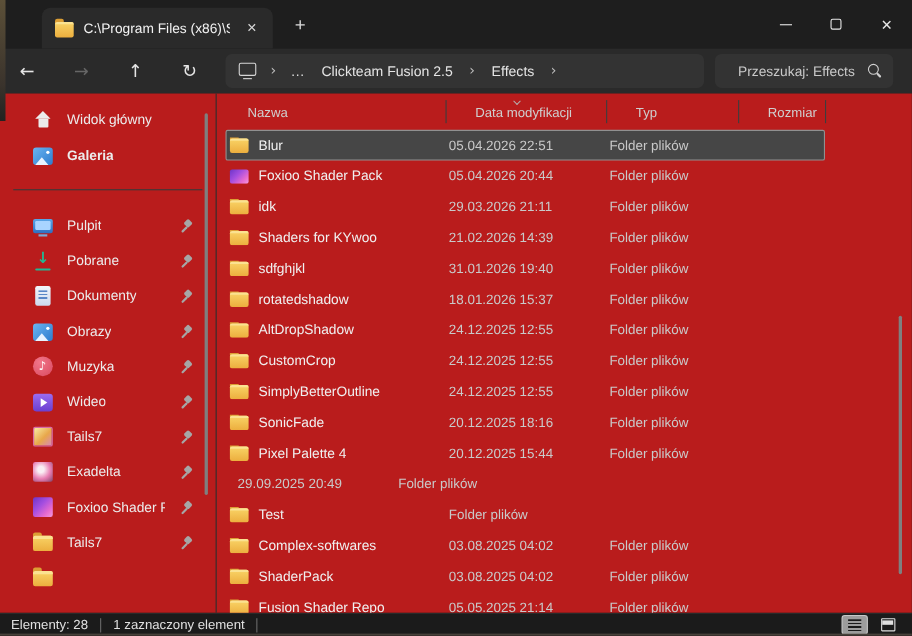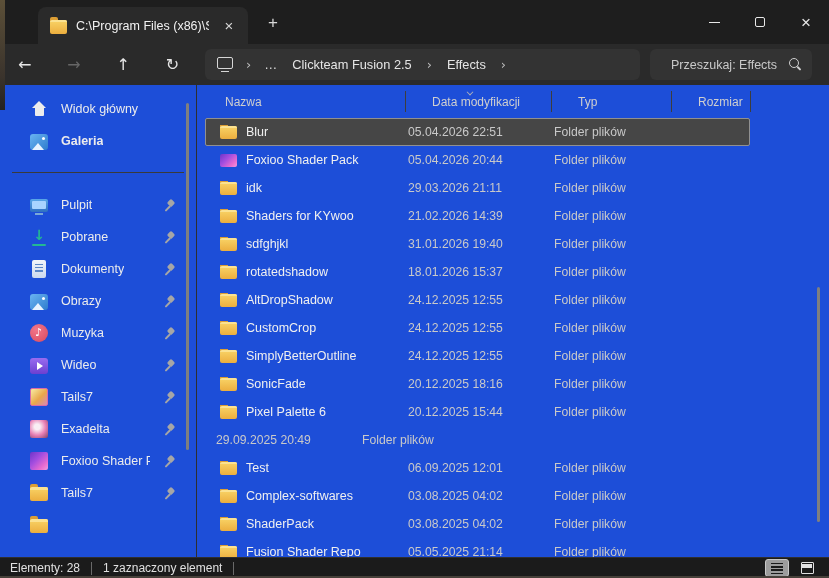--- a/index.html
+++ b/index.html
@@ -51,21 +51,21 @@
   .search-pill { width:162px; height:31px; background:#333333; border-radius:6px;
     margin:0 17px 0 10px; flex:none; display:flex; align-items:center; padding:0 10px; }
   .search-text { flex:1; color:#c9c9c9; font-size:12.5px; white-space:nowrap; overflow:hidden;margin-left:11px; }
   .search-icon { width:13px; height:13px; position:relative; flex:none; }
   .search-icon::before { content:""; position:absolute; top:0; left:0; width:8px; height:8px;
     border:1.4px solid #cfcfcf; border-radius:50%; }
   .search-icon::after { content:""; position:absolute; width:1.6px; height:5px; background:#cfcfcf;
     left:8.6px; top:7.6px; transform:rotate(-45deg); border-radius:1px; }
 
   
-  .content { display:flex; height:472px; background:#1d4ed8; position:relative; }
+  .content { display:flex; height:472px; background:#b91c1c; position:relative; }
 
   
   .sidebar { width:197px; flex:none; position:relative; padding-top:8px;
     border-right:1px solid #2e2e2e; overflow:hidden; }
   .side-item { height:32px; margin:0 12px 0 16px; padding:0 8px 0 14px; border-radius:4px;
     display:flex; align-items:center; gap:13px; position:relative; }
   .side-item.divider-after { margin-bottom:32px;font-weight:bold; }
   .side-item.divider-after::after { content:""; position:absolute; left:-4px; right:0;
     bottom:-16px; height:1px; background:#3a3a3a; }
   .side-label { color:#ececec; font-size:12.5px; white-space:nowrap; overflow:hidden; }
@@ -137,21 +137,21 @@
   .hcell-end { width:40px; }
   .sort-chevron { position:absolute; top:4px; left:62px; width:6px; height:6px; }
   .sort-chevron::before { content:""; position:absolute; top:0; left:0; width:5px; height:5px;
     border-right:1.4px solid #b5b5b5; border-bottom:1.4px solid #b5b5b5; transform:rotate(45deg) scale(.8); }
 
   .rows { padding-left:8px; }
   .row { width:545px; height:28px; display:flex; align-items:center; border-radius:2px;
     border:1px solid transparent; }
   .row.selected { background:#464646; border-color:#909090; }
   .rcell { overflow:hidden; white-space:nowrap; }
-  .rcell-name { width:192px; display:flex; align-items:center; gap:9px; padding-left:14px;
+  .rcell-name { width:192px; display:flex; align-items:center; gap:9px; padding-left:3px;
     color:#f0f0f0; font-size:12.5px; }
   .rcell-modified { width:146px; padding-left:10px; color:#c9c9c9; font-size:12.2px; }
   .rcell-type { width:120px; padding-left:10px; color:#c9c9c9; font-size:12.2px; }
   .fi { width:17px; height:13px; position:relative; flex:none; }
   .list-scrollthumb { position:absolute; right:9px; top:202px; width:3px; height:235px;
     background:#7f7f7f; border-radius:2px; }
 
   
   .statusbar { height:21px; background:#1b1b1b; border-top:1px solid #2e2e2e;
     display:flex; align-items:center; gap:11px; padding:0 10px 0 10px; font-size:12px; color:#e0e0e0; }
@@ -411,37 +411,36 @@
             <span class="fi icon-folder"></span>
             <span>SonicFade</span>
           </div>
           <div class="rcell rcell-modified">20.12.2025 18:16</div>
           <div class="rcell rcell-type">Folder plików</div>
         </div>
 
         <div class="row">
           <div class="rcell rcell-name">
             <span class="fi icon-folder"></span>
-            <span>Pixel Palette 6</span>
+            <span>Pixel Palette 4</span>
           </div>
           <div class="rcell rcell-modified">20.12.2025 15:44</div>
           <div class="rcell rcell-type">Folder plików</div>
         </div>
 
         <div class="row">
           <div class="rcell rcell-modified">29.09.2025 20:49</div>
           <div class="rcell rcell-type">Folder plików</div>
         </div>
 
         <div class="row">
           <div class="rcell rcell-name">
             <span class="fi icon-folder"></span>
             <span>Test</span>
           </div>
-          <div class="rcell rcell-modified">06.09.2025 12:01</div>
           <div class="rcell rcell-type">Folder plików</div>
         </div>
 
         <div class="row">
           <div class="rcell rcell-name">
             <span class="fi icon-folder"></span>
             <span>Complex-softwares</span>
           </div>
           <div class="rcell rcell-modified">03.08.2025 04:02</div>
           <div class="rcell rcell-type">Folder plików</div>

